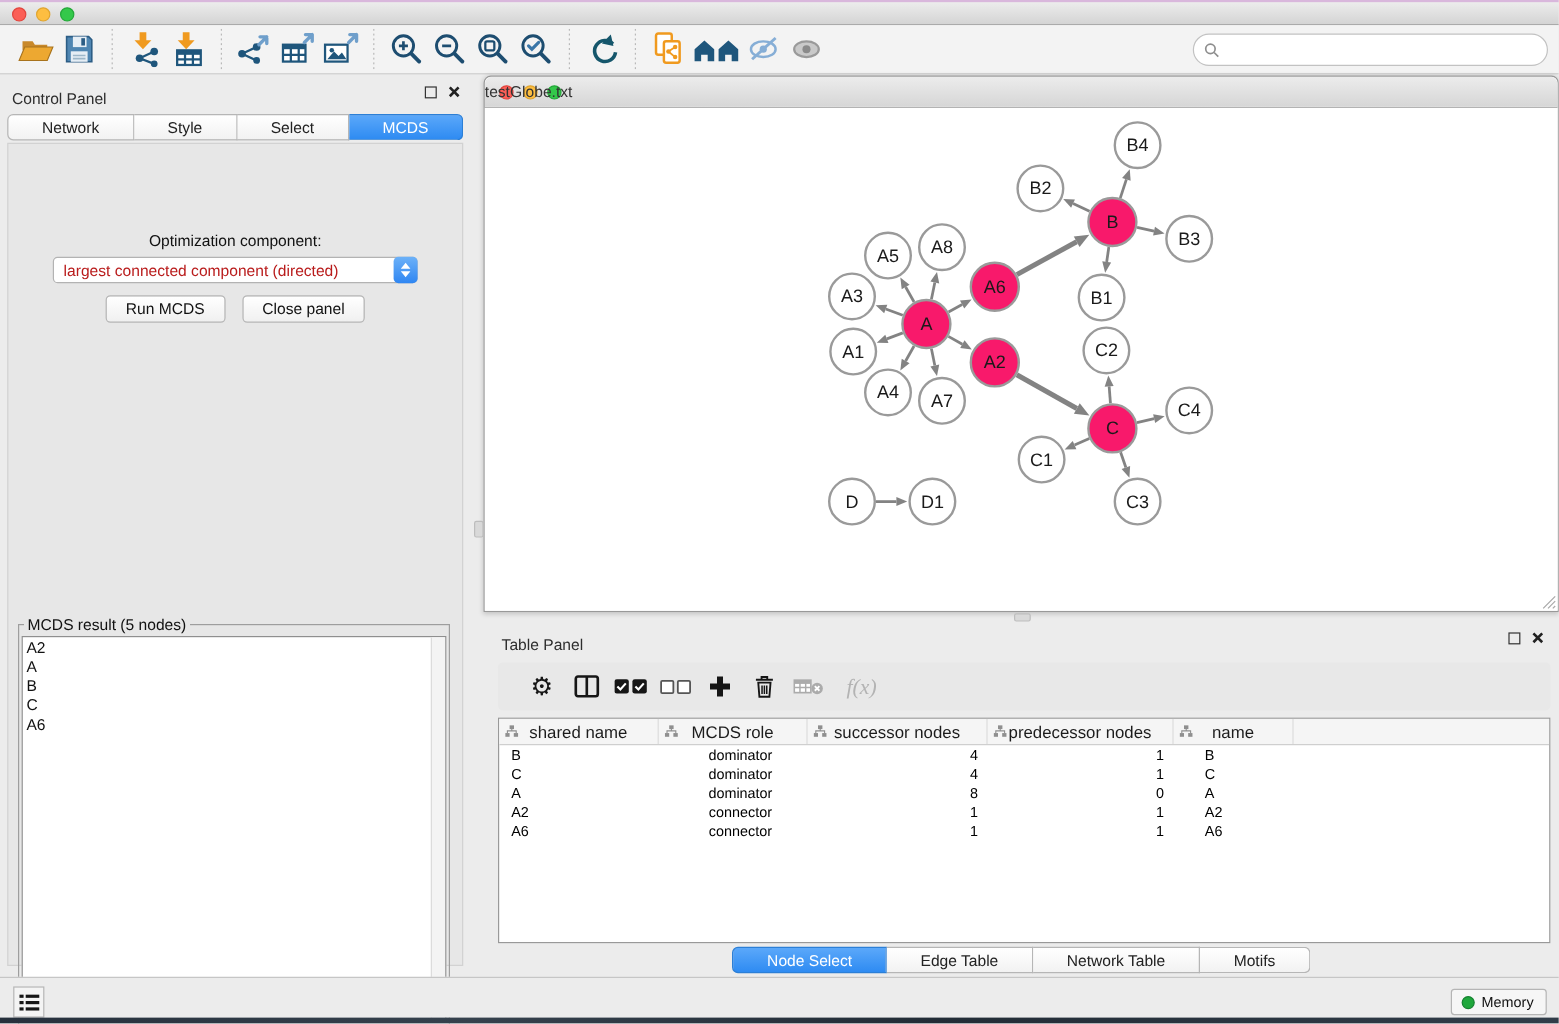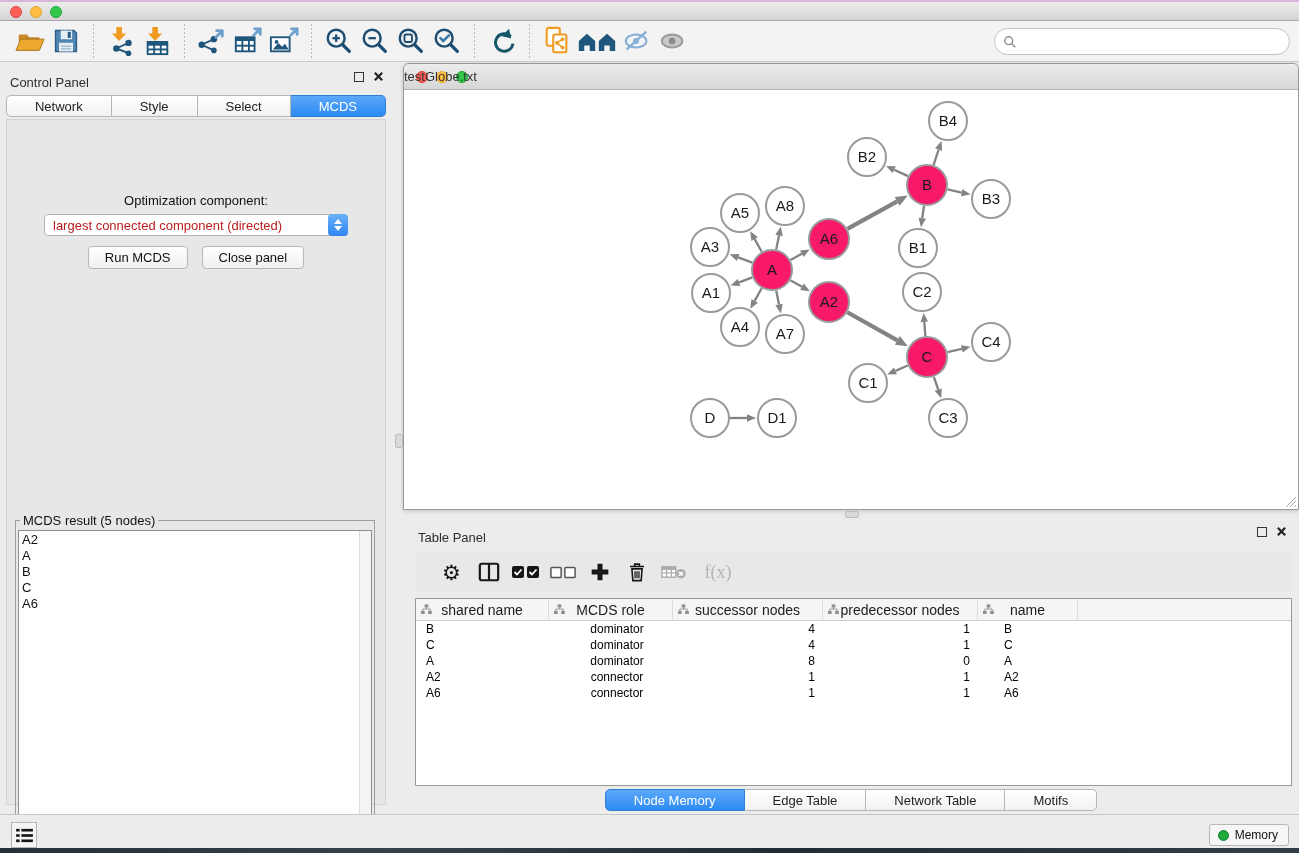--- a/index.html
+++ b/index.html
@@ -87,21 +87,21 @@
                     background:#d9d9d9; border:1px solid #bdbdbd; border-radius:2px; }
   .divider-grab-h { position:absolute; left:845px; top:511px; width:14px; height:7px;
                     background:#d9d9d9; border:1px solid #bdbdbd; border-radius:2px; }
 
   
   .table-panel { position:absolute; left:403px; top:518px; width:896px; height:292px; }
   .tp-toolbar { position:absolute; left:12px; right:7px; top:34px; height:40px;
                 background:#e8e8e8; border-radius:4px; display:flex; align-items:center; padding-left:18px; }
   .tp-btn { width:37px; height:30px; display:flex; align-items:center; justify-content:center; }
   .gear-glyph { font-size:21px; color:#161616; line-height:1; }
-  .fx-label { font-family:"Liberation Serif", serif; font-size:18px; color:#b3b3b3; }
+  .fx-label { font-family:"Liberation Serif", serif; font-style:italic; font-size:18px; color:#b3b3b3; }
   .data-table { position:absolute; left:12px; right:7px; top:80px; height:188px;
                 background:#fff; border:1px solid #999; overflow:hidden; }
   .dt-header { display:flex; height:22px; background:#f5f5f5; border-bottom:1px solid #cfcfcf; }
   .dt-hcell { position:relative; border-right:1px solid #dcdcdc; font-size:14px; color:#1c1c1c;
               display:flex; align-items:center; justify-content:center; }
   .dt-hcell svg { position:absolute; left:5px; top:5px; }
   .dt-row { display:flex; height:16px; font-size:12px; color:#000; }
   .dt-cell { white-space:nowrap; overflow:hidden; line-height:16px; }
   .tc0 { width:133px; } .tc1 { width:124px; } .tc2 { width:150px; } .tc3 { width:155px; } .tc4 { width:100px; }
   .al { padding-left:10px; text-align:left; } .al2 { padding-left:12px; text-align:center; }
@@ -583,21 +583,21 @@
           <div class="dt-row">
             <div class="dt-cell tc0 al">A6</div>
             <div class="dt-cell tc1 al2">connector</div>
             <div class="dt-cell tc2 ar">1</div>
             <div class="dt-cell tc3 ar">1</div>
             <div class="dt-cell tc4 aln">A6</div>
           </div>
         </div>
     </div>
     <div class="tp-tabs seg" id="tp-tabs">
-        <div class="seg-btn active">Node Memory</div>
+        <div class="seg-btn active">Node Select</div>
         <div class="seg-btn">Edge Table</div>
         <div class="seg-btn">Network Table</div>
         <div class="seg-btn">Motifs</div>
       </div>
   </div>
 
   <div class="status-bar">
     <div class="list-btn">
       <svg width="17" height="15" viewBox="0 0 19 17">
         <g fill="#161616">

